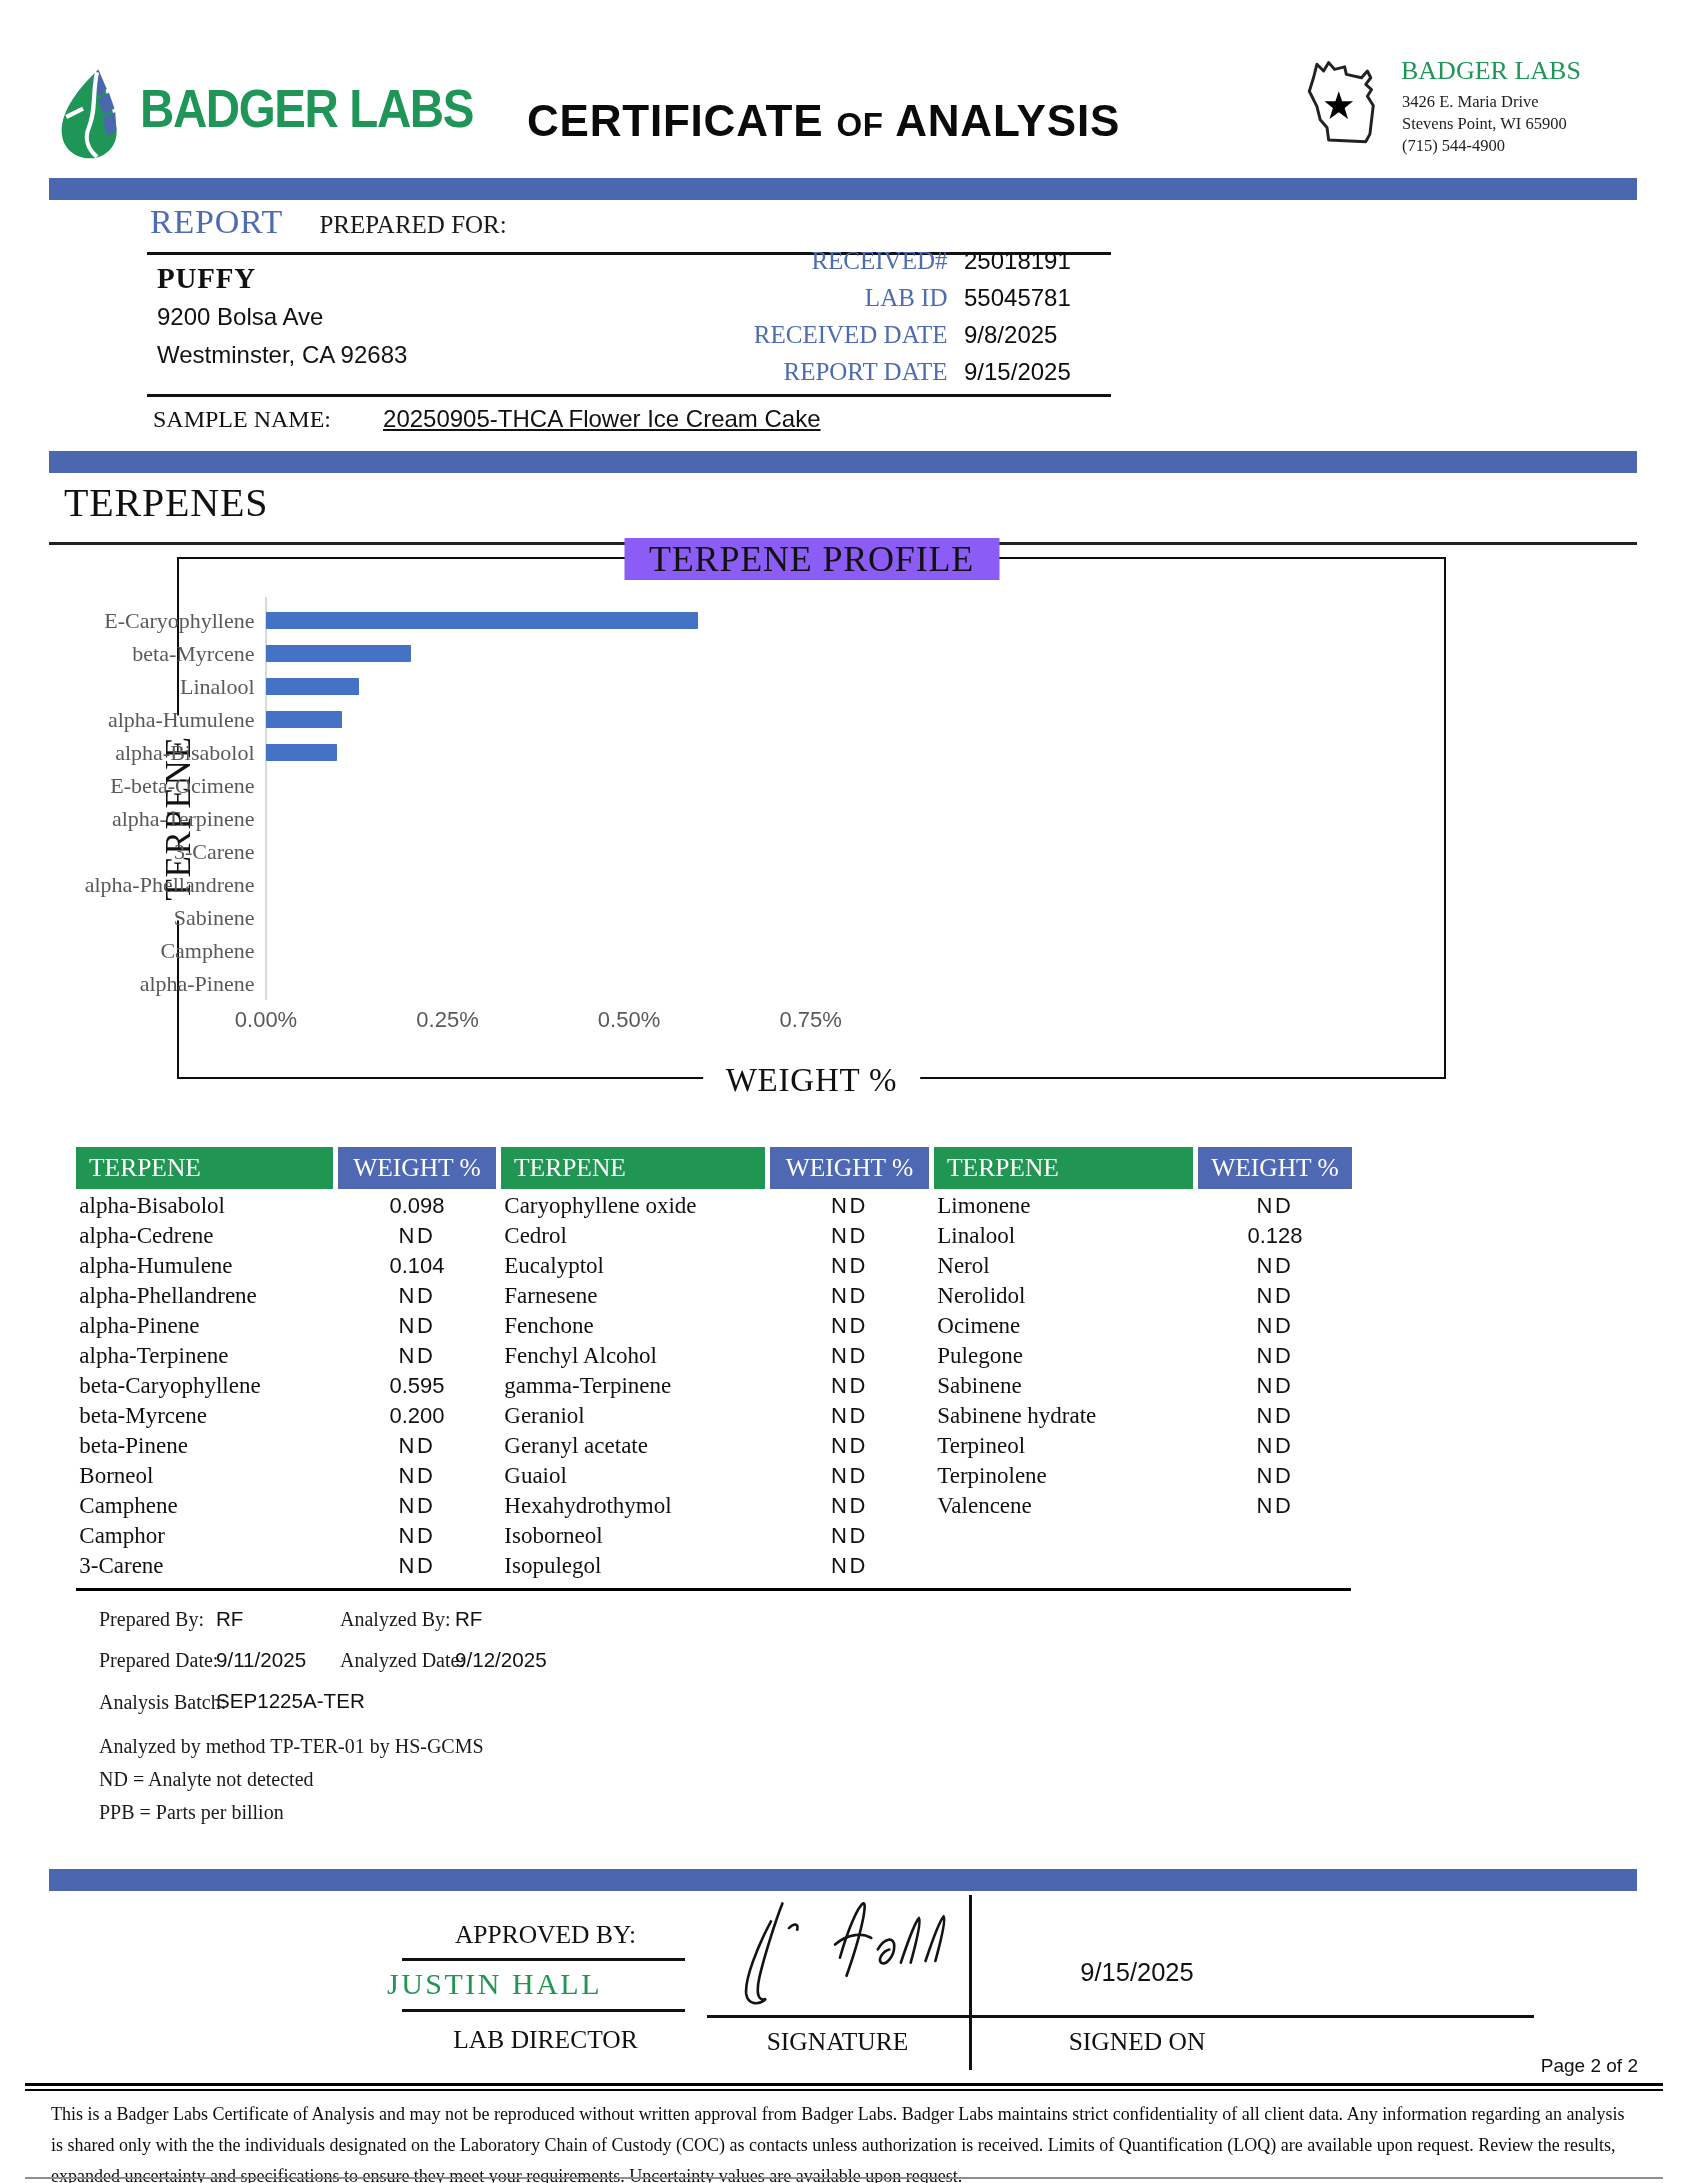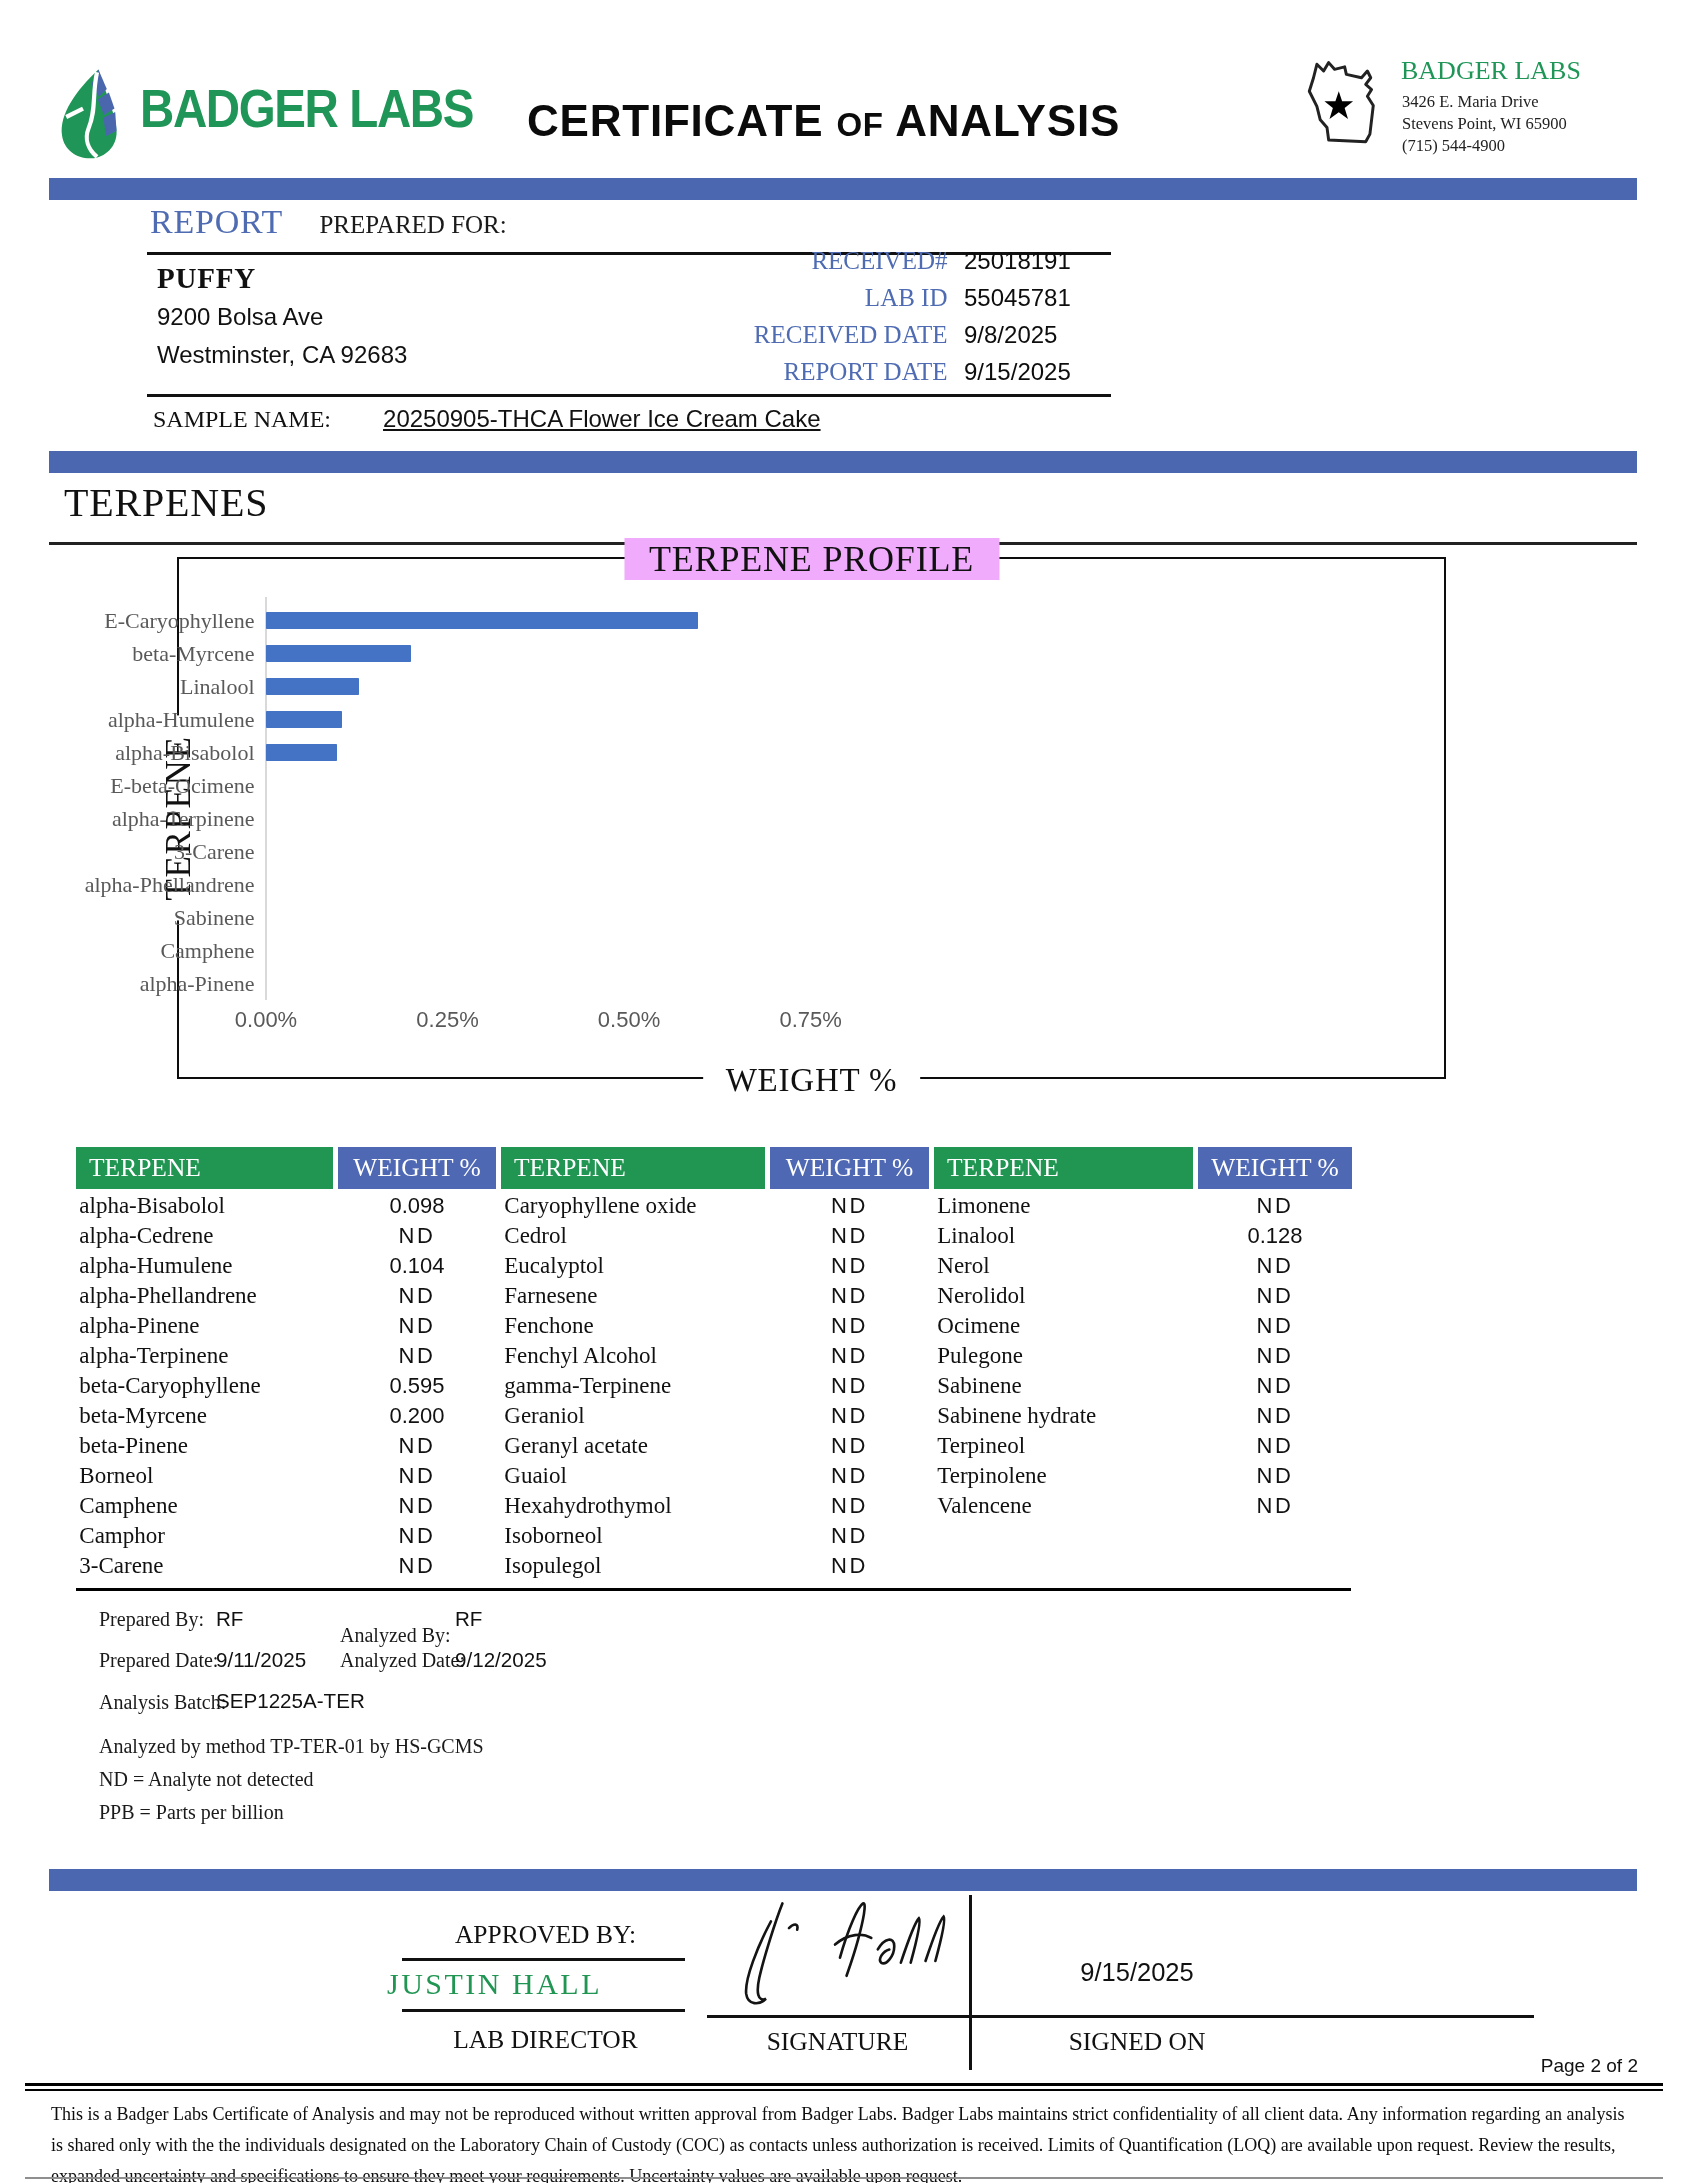--- a/index.html
+++ b/index.html
@@ -38,21 +38,21 @@
   .meta-value { width:165px; font-family:"Liberation Sans",sans-serif; font-size:24px; color:#0d0d0d; white-space:nowrap; }
   .sample-row { position:absolute; left:153px; top:405px; font-size:24px; white-space:nowrap; }
   .sample-value { font-family:"Liberation Sans",sans-serif; margin-left:52px;text-decoration:underline; }
 
   
   .terpenes-h { position:absolute; left:64px; top:479px; font-size:40px; letter-spacing:0.8px; }
   .terpenes-rule { position:absolute; left:49px; top:542px; width:1588px; height:2.5px; background:#222; }
 
   
   .chart-box { position:absolute; left:177px; top:557px; width:1269px; height:522px; border:2.5px solid #0d0d0d; }
-  .chart-title { position:absolute; left:50%; top:-21.4px; transform:translateX(-50%); background:#f0abfc;
+  .chart-title { position:absolute; left:50%; top:-21.4px; transform:translateX(-50%); background:#8b5cf6;
                  padding:0 25px; font-size:36px; letter-spacing:0.8px; white-space:nowrap; }
   .chart-xlabel { position:absolute; left:50%; bottom:-22px; transform:translateX(-50%); background:#fff;
                   padding:0 23px; font-size:33px; letter-spacing:0.8px; white-space:nowrap; }
   .chart-ylabel { position:absolute; left:0; top:50%; transform:translate(-50%,-50%) rotate(180deg);
                   writing-mode:vertical-rl; background:#fff; padding:20px 0; font-size:35px; letter-spacing:1.6px; }
   .plot { position:absolute; left:87px; top:45px; width:610px; height:391px; }
   .zero-line { position:absolute; left:-0.8px; top:-6.6px; bottom:-5px; width:1.6px; background:#d9d9d9; }
   .chart-row { position:relative; height:33px; display:flex; align-items:center; }
   .chart-cat { position:absolute; right:calc(100% + 11.5px); white-space:nowrap;
                font-family:Liberation Serif, serif; font-size:22px; color:#595959; }
@@ -318,21 +318,21 @@
       <div class="td-val nd">ND</div>
       <div class="td-name">Isopulegol</div>
       <div class="td-val nd">ND</div>
       <div class="td-name"></div>
       <div class="td-val"></div>
     </div>
   <div class="tbl-rule"></div>
 
   <div class="fn-label" style="left:99px; top:1608px;">Prepared By:</div>
   <div class="fn-value" style="left:216px; top:1607px;">RF</div>
-  <div class="fn-label" style="left:340px; top:1608px;margin-top:16px;">Analyzed By:</div>
+  <div class="fn-label" style="left:340px; top:1608px;">Analyzed By:</div>
   <div class="fn-value" style="left:455px; top:1607px;">RF</div>
 
   <div class="fn-label" style="left:99px; top:1649px;">Prepared Date:</div>
   <div class="fn-value" style="left:216px; top:1648px;">9/11/2025</div>
   <div class="fn-label" style="left:340px; top:1649px;">Analyzed Date:</div>
   <div class="fn-value" style="left:455px; top:1648px;">9/12/2025</div>
 
   <div class="fn-label" style="left:99px; top:1691px;">Analysis Batch:</div>
   <div class="fn-value" style="left:216px; top:1689px;">SEP1225A-TER</div>
 

